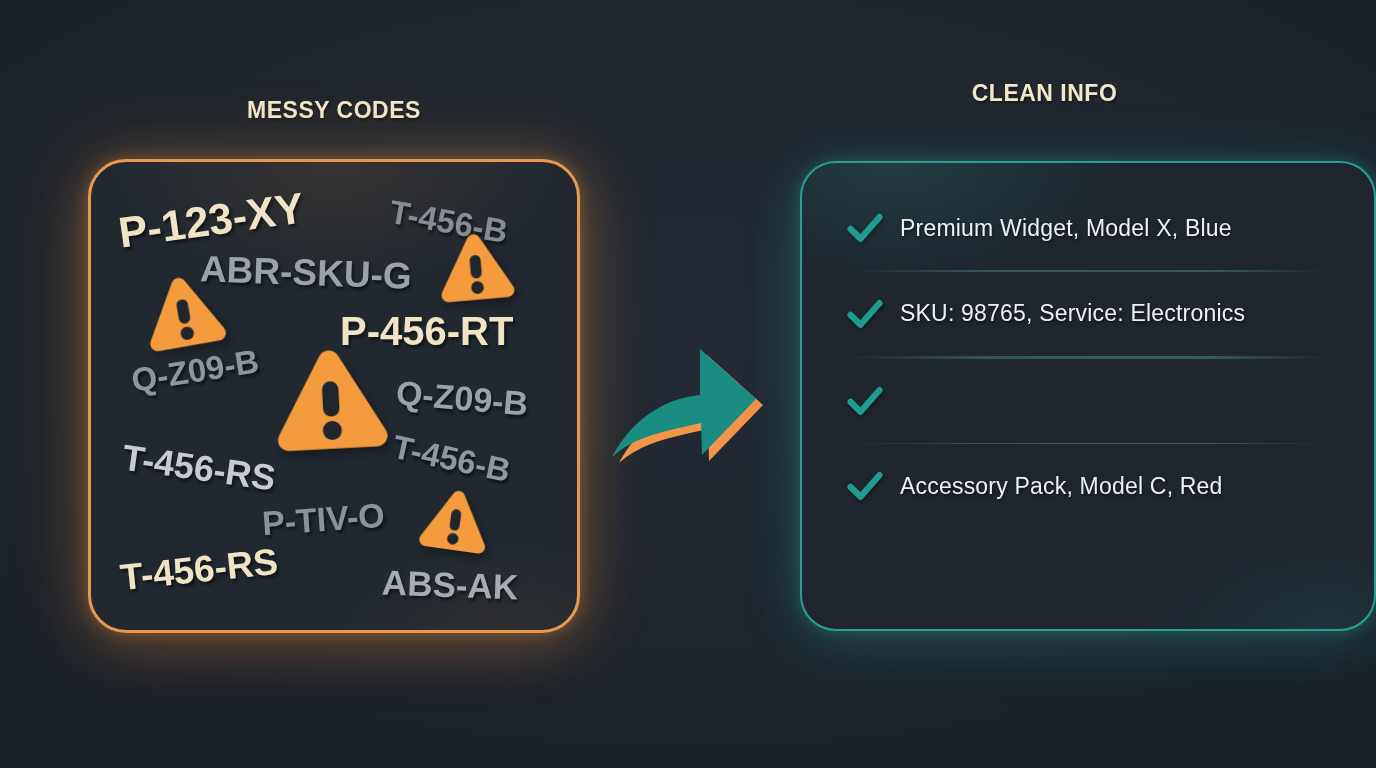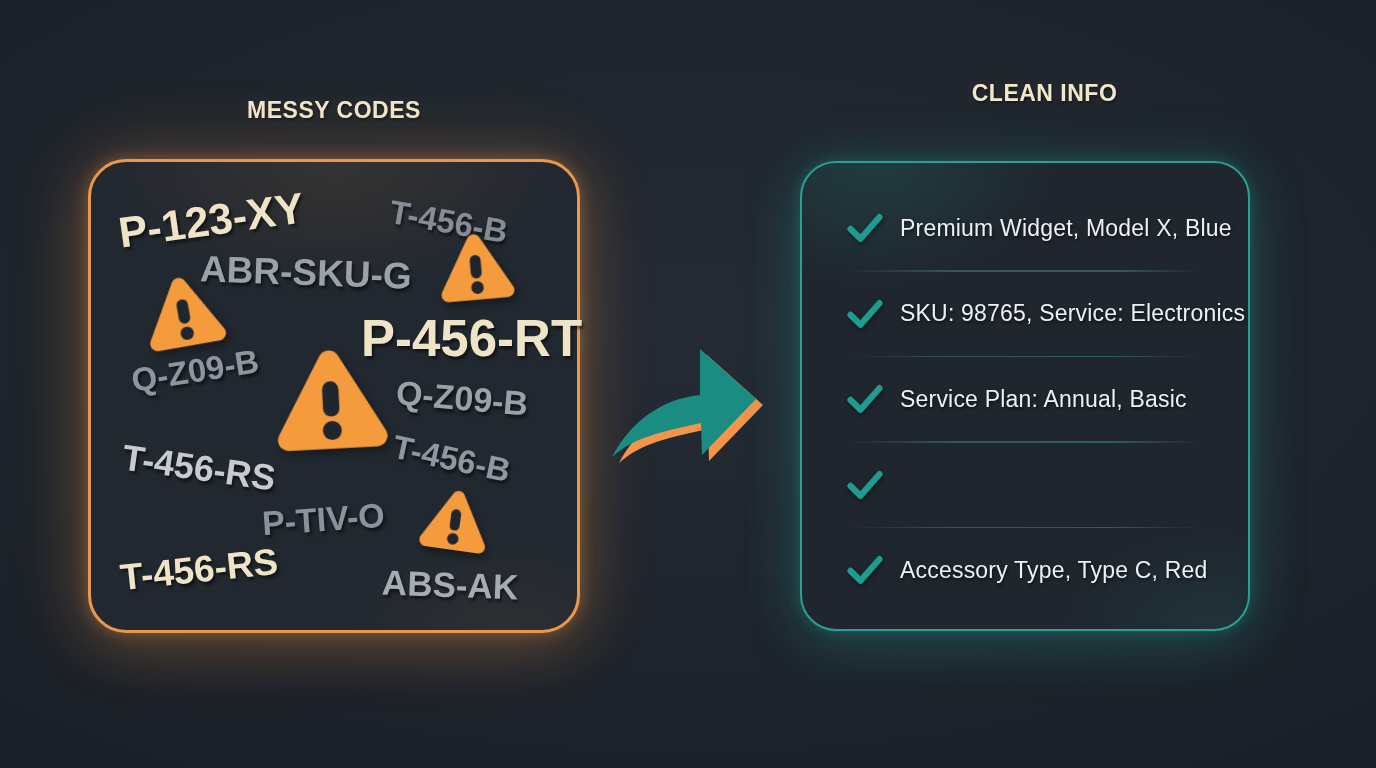--- a/index.html
+++ b/index.html
@@ -32,21 +32,21 @@
     box-shadow: 0 0 70px 8px rgba(240,150,70,0.20), 0 14px 60px rgba(240,150,70,0.18), 0 0 16px rgba(240,150,70,0.35);
   }
   .code {
     position: absolute; font-weight: 700; white-space: nowrap;
     text-shadow: 2px 3px 3px rgba(0,0,0,0.5);
   }
   .cream { color: #f0e4c6; }
   .c0  { left: 27px;  top: 34px;  font-size: 43px; transform: rotate(-8deg); }
   .c1  { left: 298px; top: 41px;  font-size: 33px; color: #878d96; transform: rotate(10deg); }
   .c2  { left: 109px; top: 90px;  font-size: 37px; color: #9ba1a9; transform: rotate(2deg); }
-  .c3  { left: 270px; top: 147px; font-size: 51px; }
+  .c3  { left: 249px; top: 147px; font-size: 40px; }
   .c4  { left: 40px;  top: 190px; font-size: 33px; color: #8f959e; transform: rotate(-9deg); }
   .c5  { left: 305px; top: 217px; font-size: 34px; color: #9aa1a9; transform: rotate(5deg); }
   .c6  { left: 31px;  top: 285px; font-size: 36px; color: #c7cacf; transform: rotate(8deg); }
   .c7  { left: 301px; top: 278px; font-size: 33px; color: #9097a0; transform: rotate(12deg); }
   .c8  { left: 171px; top: 338px; font-size: 34px; color: #8c929b; transform: rotate(-4deg); }
   .c9  { left: 29px;  top: 387px; font-size: 37px; transform: rotate(-6deg); }
   .c10 { left: 291px; top: 403px; font-size: 35px; color: #a6acb3; transform: rotate(2deg); }
 
   .tri { position: absolute; filter: drop-shadow(3px 5px 5px rgba(0,0,0,0.35)); }
   .tri svg { display: block; width: 100%; height: 100%; }
@@ -54,21 +54,21 @@
   .t2 { left: 49px;  top: 109px; width: 88px;  height: 88px;  transform: rotate(-10deg); }
   .t3 { left: 177px; top: 179px; width: 126px; height: 126px; transform: rotate(-3deg); }
   .t4 { left: 326px; top: 323px; width: 76px;  height: 76px;  transform: rotate(8deg); }
 
   
   .arrow { position: absolute; left: 606px; top: 337px; width: 164px; height: 132px; }
   .arrow svg { display: block; width: 100%; height: 100%; }
 
   
   .clean-box {
-    position: absolute; left: 800px; top: 161px; width: 450px; height: 470px;
+    position: absolute; left: 800px; top: 161px; width: 576px; height: 470px;
     border: 2.5px solid #2aa093; border-radius: 36px; box-sizing: border-box;
     background:
       radial-gradient(ellipse 65% 42% at 16% 0%, rgba(42,160,150,0.18), transparent 62%),
       radial-gradient(ellipse 55% 35% at 92% 100%, rgba(42,160,150,0.10), transparent 60%),
       #1f262e;
     box-shadow: 0 0 55px 5px rgba(38,158,148,0.16), 0 16px 60px rgba(38,158,148,0.20), 0 0 14px rgba(38,158,148,0.30);
   }
   .info-list { position: absolute; left: 45px; right: 48px; top: 23px; }
   .info-row { display: flex; align-items: center; gap: 17px; height: 84px; }
   .check { width: 36px; height: 34px; flex: 0 0 auto; filter: drop-shadow(1px 2px 2px rgba(0,0,0,0.4)); }
@@ -157,44 +157,36 @@
       <div class="info-row">
         <span class="check">
           <svg viewBox="0 0 40 34">
               <path d="M4 18 L15 29 L36 5" fill="none" stroke="#1E9C90" stroke-width="7" stroke-linecap="round" stroke-linejoin="round"></path>
             </svg>
         </span>
         <span class="info-text">SKU: 98765, Service: Electronics</span>
       </div>
       <div class="divider"></div>
 
-      <div class="info-row">
-        <span class="check">
-          <svg viewBox="0 0 40 34">
-              <path d="M4 18 L15 29 L36 5" fill="none" stroke="#1E9C90" stroke-width="7" stroke-linecap="round" stroke-linejoin="round"></path>
-            </svg>
-        </span>
-        <span class="info-text">Service Plan: Annual, Basic</span>
-      </div>
       <div class="divider"></div>
 
       <div class="info-row">
         <span class="check">
           <svg viewBox="0 0 40 34">
               <path d="M4 18 L15 29 L36 5" fill="none" stroke="#1E9C90" stroke-width="7" stroke-linecap="round" stroke-linejoin="round"></path>
             </svg>
         </span>
       </div>
       <div class="divider"></div>
 
       <div class="info-row">
         <span class="check">
           <svg viewBox="0 0 40 34">
               <path d="M4 18 L15 29 L36 5" fill="none" stroke="#1E9C90" stroke-width="7" stroke-linecap="round" stroke-linejoin="round"></path>
             </svg>
         </span>
-        <span class="info-text">Accessory Type, Type C, Red</span>
+        <span class="info-text">Accessory Pack, Model C, Red</span>
       </div>
 
     </div>
   </div>
 
 </div>
 
 </body></html>

